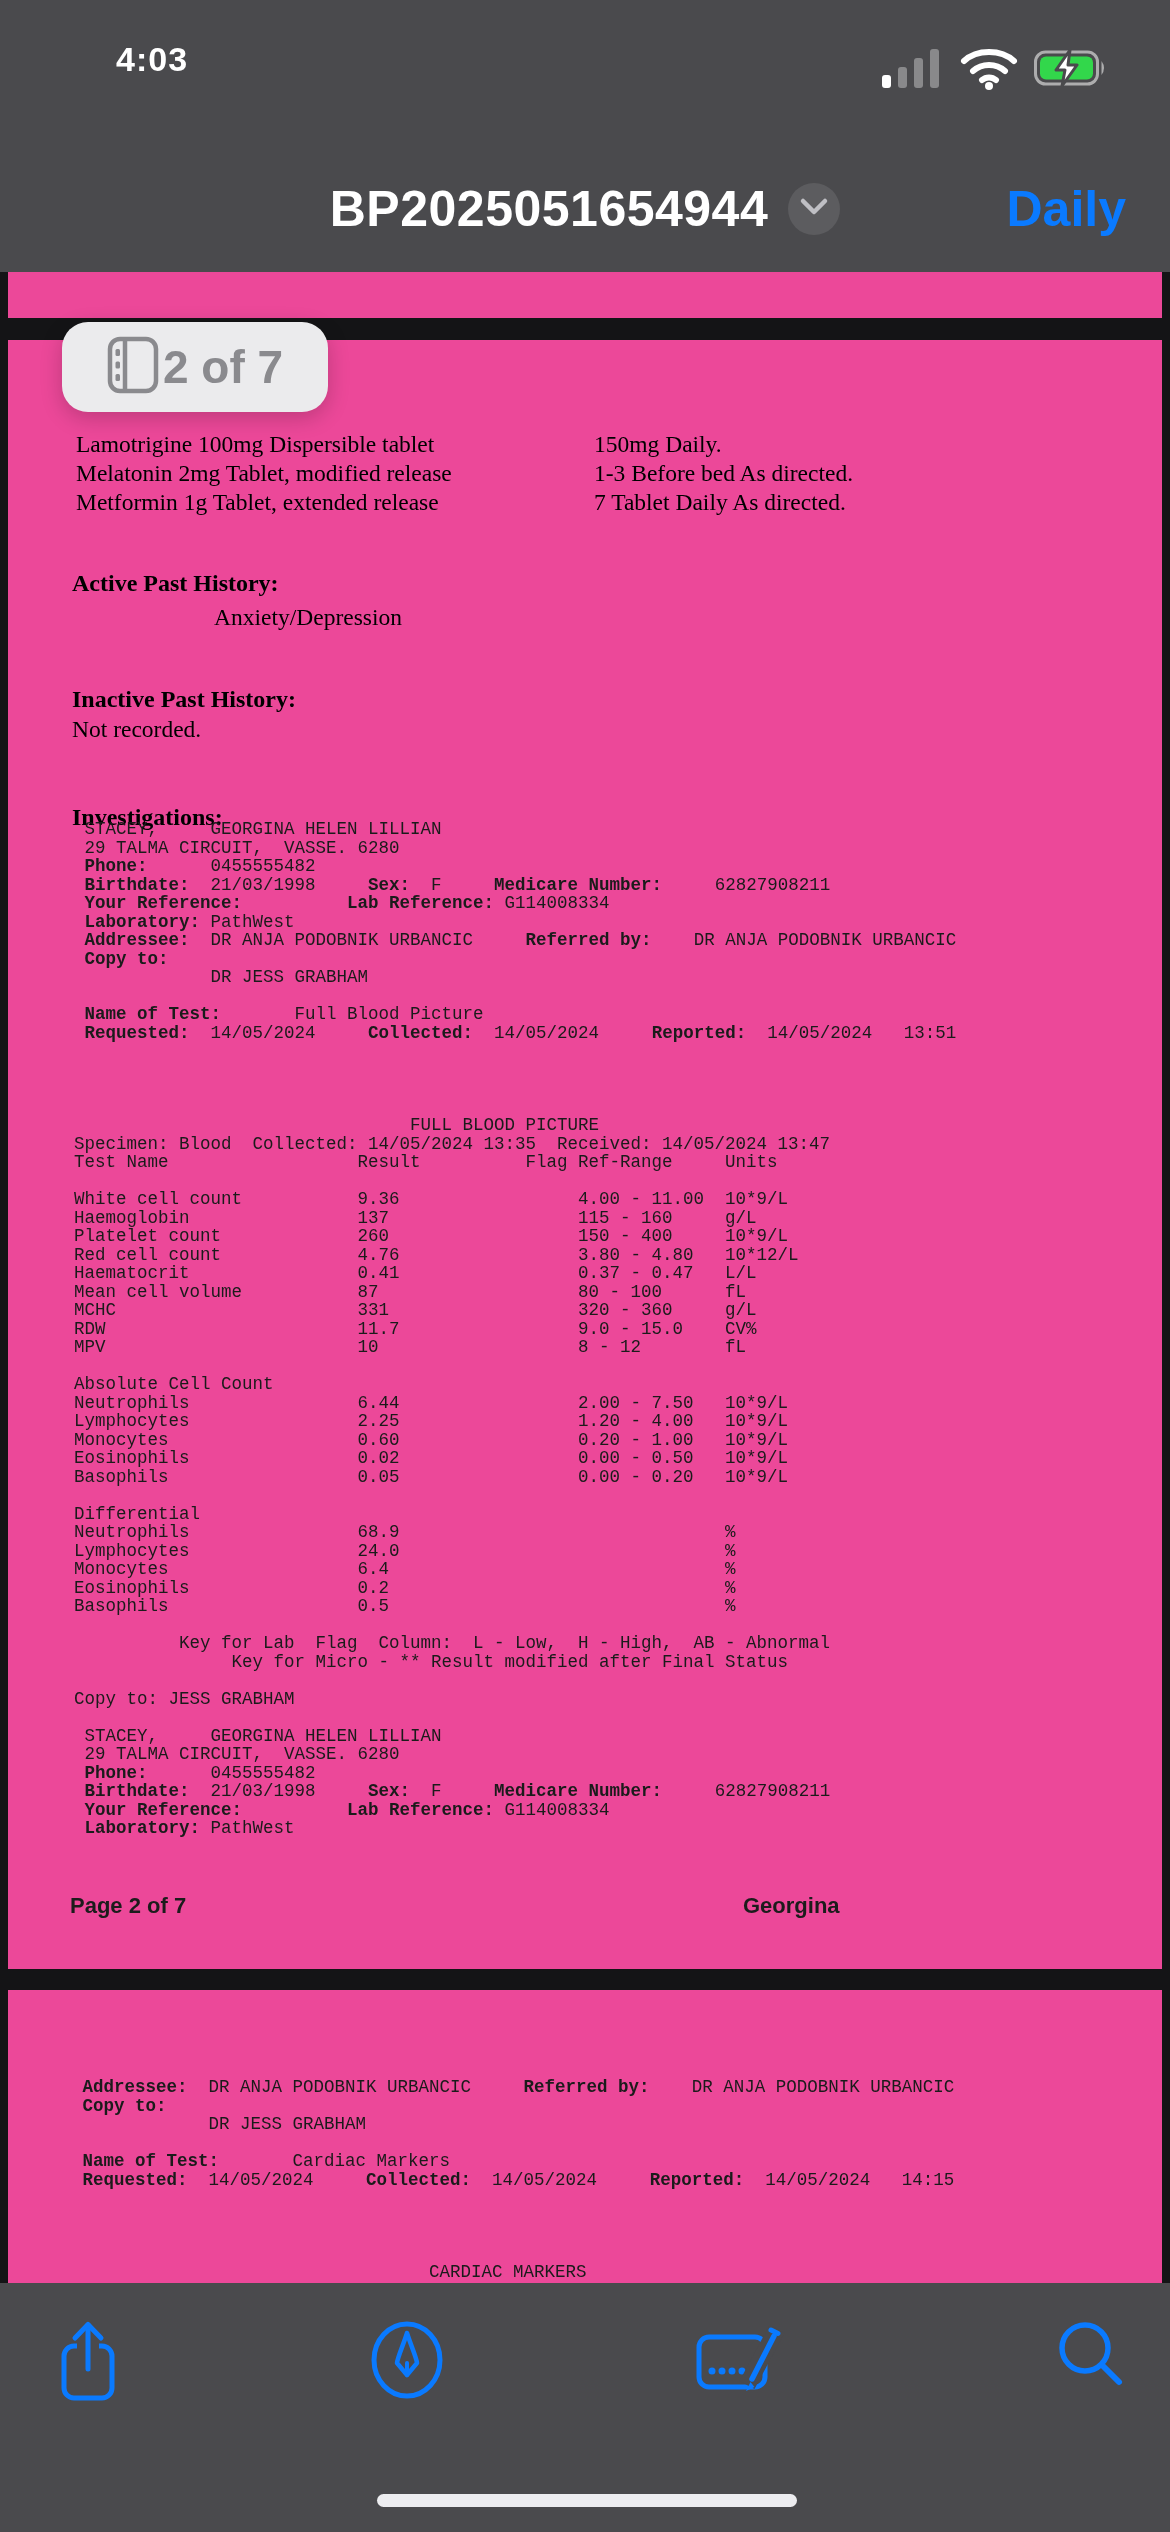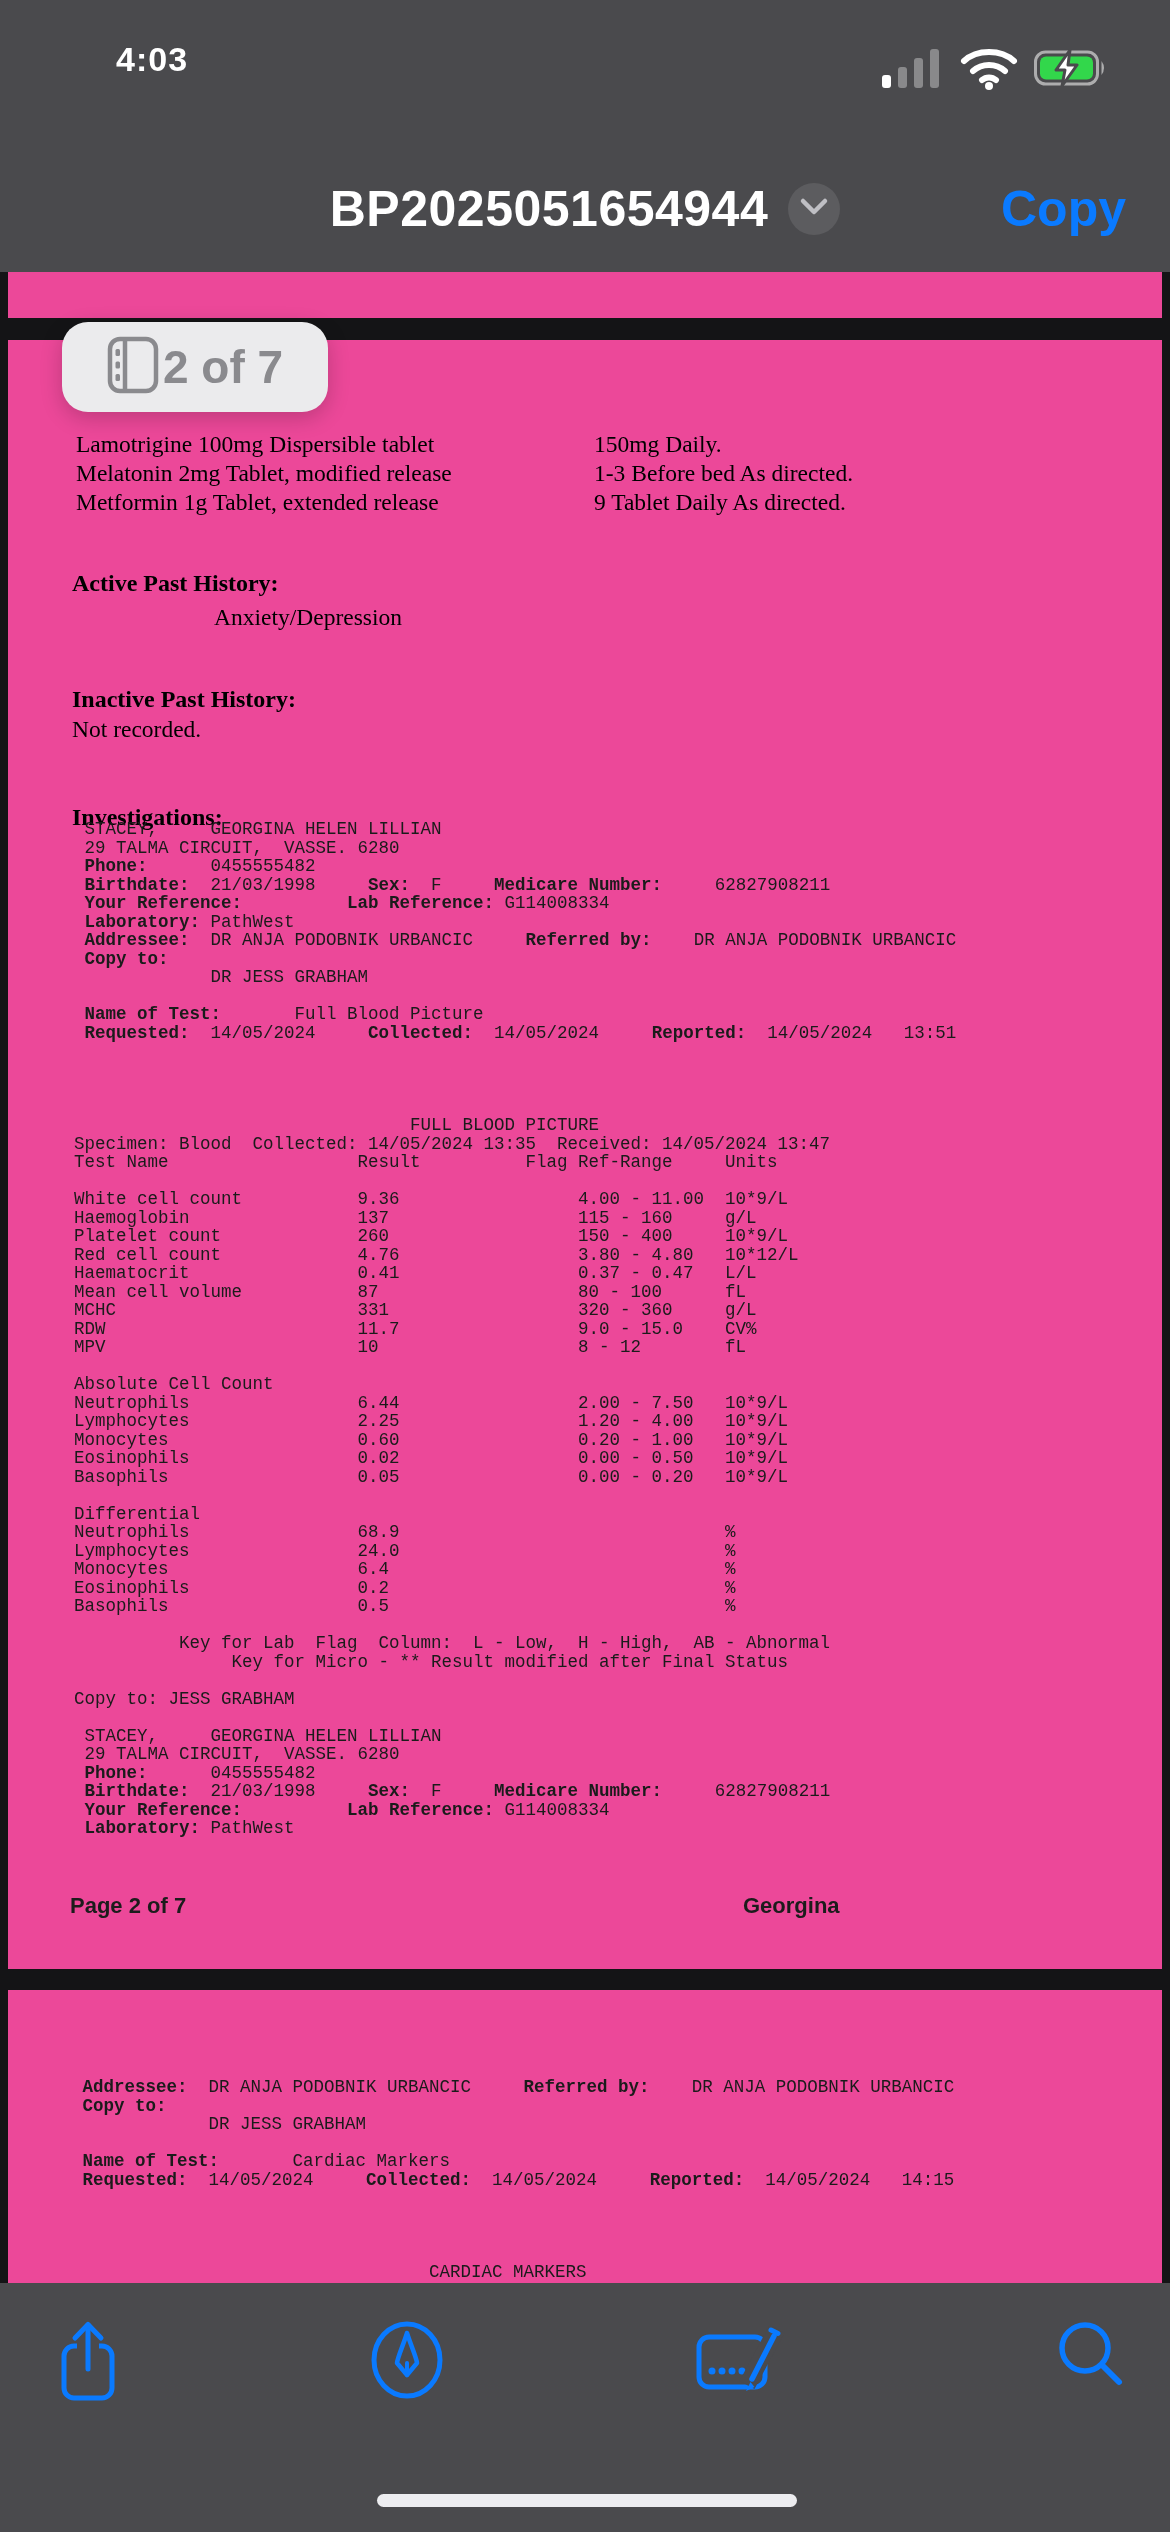--- a/index.html
+++ b/index.html
@@ -76,21 +76,21 @@
     <div class="navrow">
       <span class="navtitle">BP2025051654944</span>
       <span class="chevbtn">
         <span>
           <svg width="30" height="20" viewBox="0 0 30 20">
             <polyline points="4,4 15,15 26,4" fill="none" stroke="#bfbfc4" stroke-width="4.5" stroke-linecap="round" stroke-linejoin="round"></polyline>
           </svg>
         </span>
       </span>
     </div>
-    <div class="done">Copy</div>
+    <div class="done">Daily</div>
   </div>
 
   <div class="viewer">
 
     <div class="pagecard p1"></div>
 
     <div class="badge">
       <span>
         <svg width="52" height="58" viewBox="0 0 52 58">
           <rect x="3" y="3" width="46" height="52" rx="10" fill="none" stroke="#8a8a8e" stroke-width="4.5"></rect>
@@ -108,21 +108,21 @@
           <div class="medrow">
             <span class="medname">Lamotrigine 100mg Dispersible tablet</span>
             <span class="meddose">150mg Daily.</span>
           </div>
           <div class="medrow">
             <span class="medname">Melatonin 2mg Tablet, modified release</span>
             <span class="meddose">1-3 Before bed As directed.</span>
           </div>
           <div class="medrow">
             <span class="medname">Metformin 1g Tablet, extended release</span>
-            <span class="meddose">9 Tablet Daily As directed.</span>
+            <span class="meddose">7 Tablet Daily As directed.</span>
           </div>
         </div>
 
       <div class="serif h-bold" style="left:64px;top:230px;">Active Past History:</div>
       <div class="serif h-val" style="left:206px;top:264px;">Anxiety/Depression</div>
       <div class="serif h-bold" style="left:64px;top:346px;">Inactive Past History:</div>
       <div class="serif h-val" style="left:64px;top:376px;">Not recorded.</div>
       <div class="serif h-bold" style="left:64px;top:428px;margin-top:36px;">Investigations:</div>
 
       <div class="mono-block" id="report-p2" style="left:66px;top:480px;">

